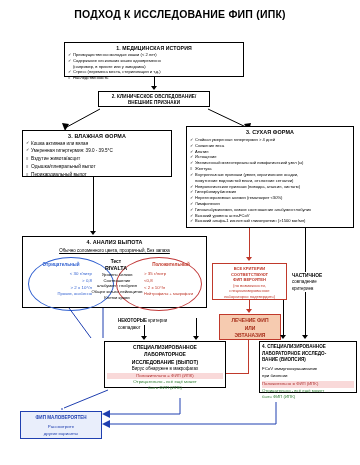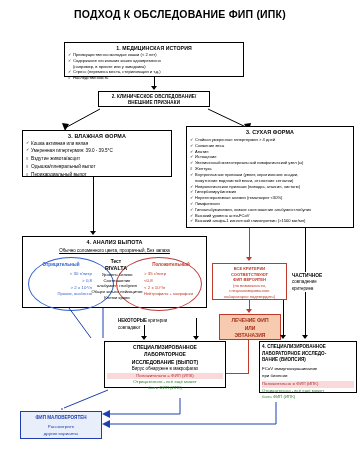--- a/index.html
+++ b/index.html
@@ -69,21 +69,21 @@
   .hl-pink{background:#f9d9d9;color:#b03030;}
   .hl-pink2{background:#f9d9d9;color:#b03030;}
   .bld{font-weight:bold;}
   .udl{text-decoration:underline;}
 </style>
 </head>
 <body>
 
 <div class="canvas">
 
-  <div class="abs title">ПОДХОД К ОБСЛЕДОВАНИЕ ФИП (ИПК)</div>
+  <div class="abs title">ПОДХОД К ИССЛЕДОВАНИЕ ФИП (ИПК)</div>
 
   <div class="abs box" style="left:64px;top:42px;width:180px;height:35px;padding:2px 3px;">
     <div class="bx-head">1. МЕДИЦИНСКАЯ ИСТОРИЯ</div>
     <ul class="lst">
       <li class="chk">Преимущественно молодые кошки (&lt; 2 лет)</li>
       <li class="chk">Содержание нескольких кошек одновременно</li>
       <li style="padding-left:5px;">(например, в приюте или у заводчика)</li>
       <li class="chk">Стресс (перемена места, стерилизация и т.д.)</li>
       <li class="eq">Наследственность</li>
     </ul>

